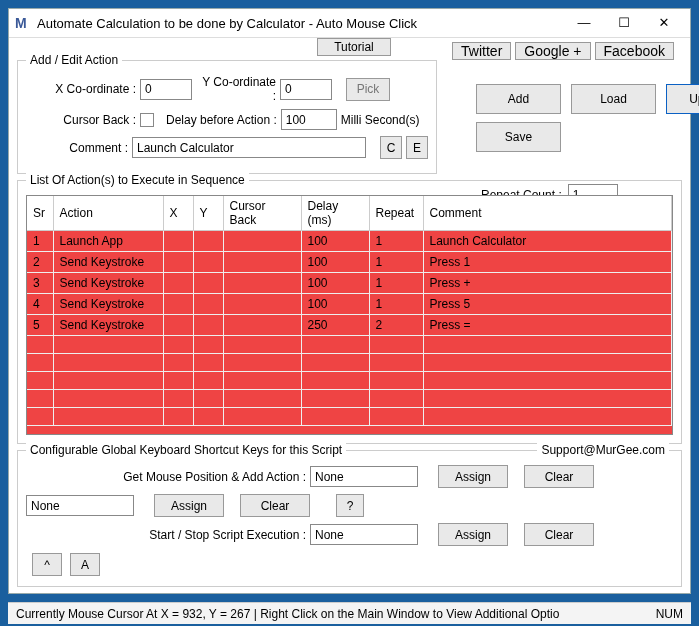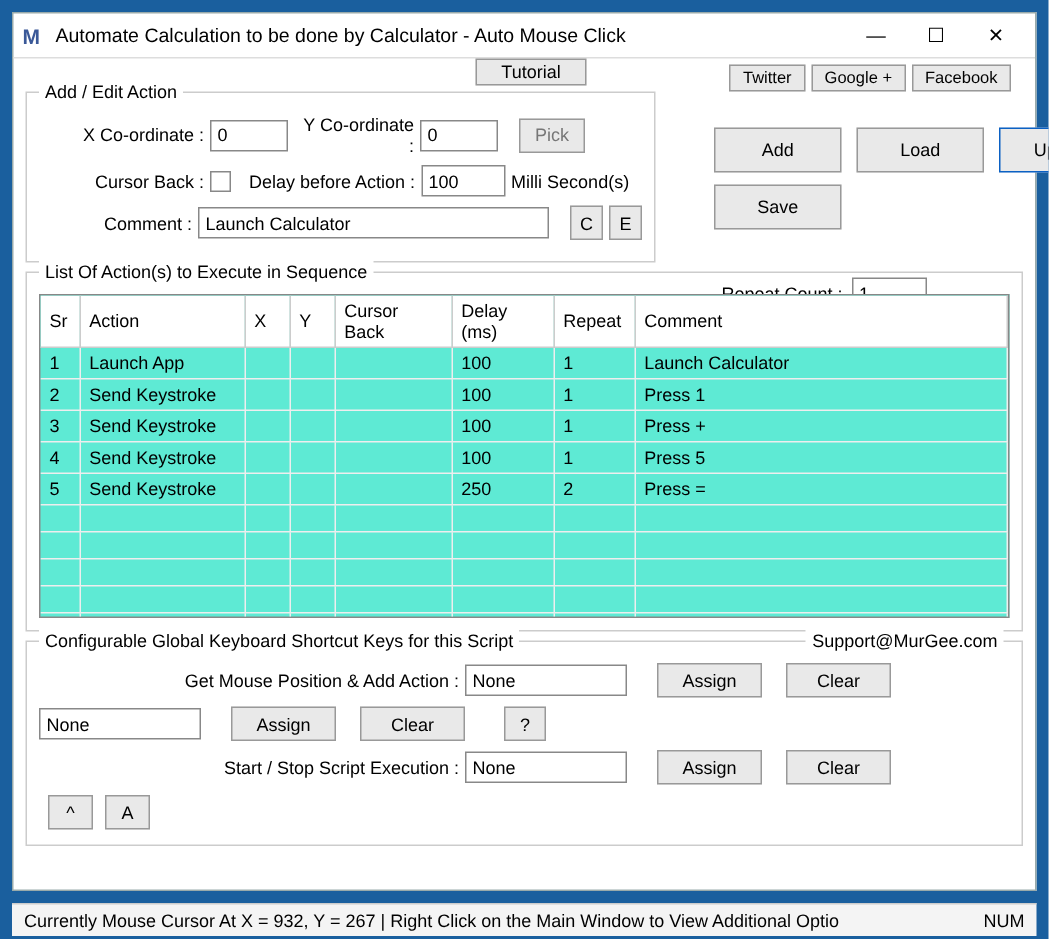--- a/index.html
+++ b/index.html
@@ -14,23 +14,23 @@
 .group-title { position: absolute; top: -8px; left: 8px; background: #fff; padding: 0 4px; font-size: 12px; }
 .row { display: flex; align-items: center; margin-bottom: 6px; gap: 4px; }
 .lbl { text-align: right; }
 input[type=text] { border: 1px solid #888; height: 21px; padding: 2px 4px; background: #fff; }
 select { border: 1px solid #888; height: 22px; background: #fff; }
 .btn { border: 1px solid #999; background: #e9e9e9; height: 23px; padding: 0 6px; cursor: pointer; text-align: center; display: inline-flex; align-items: center; justify-content: center; }
 .btn.big { width: 85px; height: 30px; }
 .btn.wide { width: 95px; height: 28px; }
 .chk { width: 14px; height: 14px; border: 1px solid #888; background: #fff; display: inline-block; }
 .topright { position: absolute; top: 0; right: 8px; display: flex; gap: 4px; }
-.linkbtn { border: 1px solid #999; background: #e9e9e9; padding: 2px 8px; cursor: pointer; font-size: 11px; height: 18px; display: flex; align-items: center; }
+.linkbtn { border: 1px solid #999; background: #e9e9e9; padding: 2px 8px; cursor: pointer; font-size: 14px; height: 18px; display: flex; align-items: center; }
 .rightcol { position: absolute; right: 14px; top: 46px; width: 200px; display: grid; grid-template-columns: 1fr 1fr 1fr; gap: 8px 10px; }
-.table-wrap { border: 1px solid #888; background: #5eead4; height: 216px; overflow: hidden; }
+.table-wrap { border: 1px solid #888; background: #ef4444; height: 240px; overflow: hidden; }
 table { border-collapse: collapse; width: 100%; }
 th { border-right: 1px solid #ccc; border-bottom: 1px solid #ccc; background: #fff; padding: 3px 6px; text-align: left; font-weight: normal; }
 td { border-right: 1px solid #eee; border-bottom: 1px solid #eee; padding: 3px 6px; height: 18px; }
 .actioncol { display: flex; flex-direction: column; gap: 14px; margin-left: 10px; }
 .list-row { display: flex; }
 .support { position: absolute; right: 12px; top: -8px; background: #fff; padding: 0 4px; }
 .bottombtns { position: absolute; left: 14px; bottom: 10px; display: flex; gap: 8px; }
 .statusbar { border-top: 1px solid #ccc; height: 22px; display: flex; align-items: center; padding: 0 8px; background: #f4f4f4; justify-content: space-between; margin: 0 8px 8px 8px; }
 .highlight { border: 1px solid #0b61c4 !important; }
 .tutorial-row { position: relative; height: 18px; }

